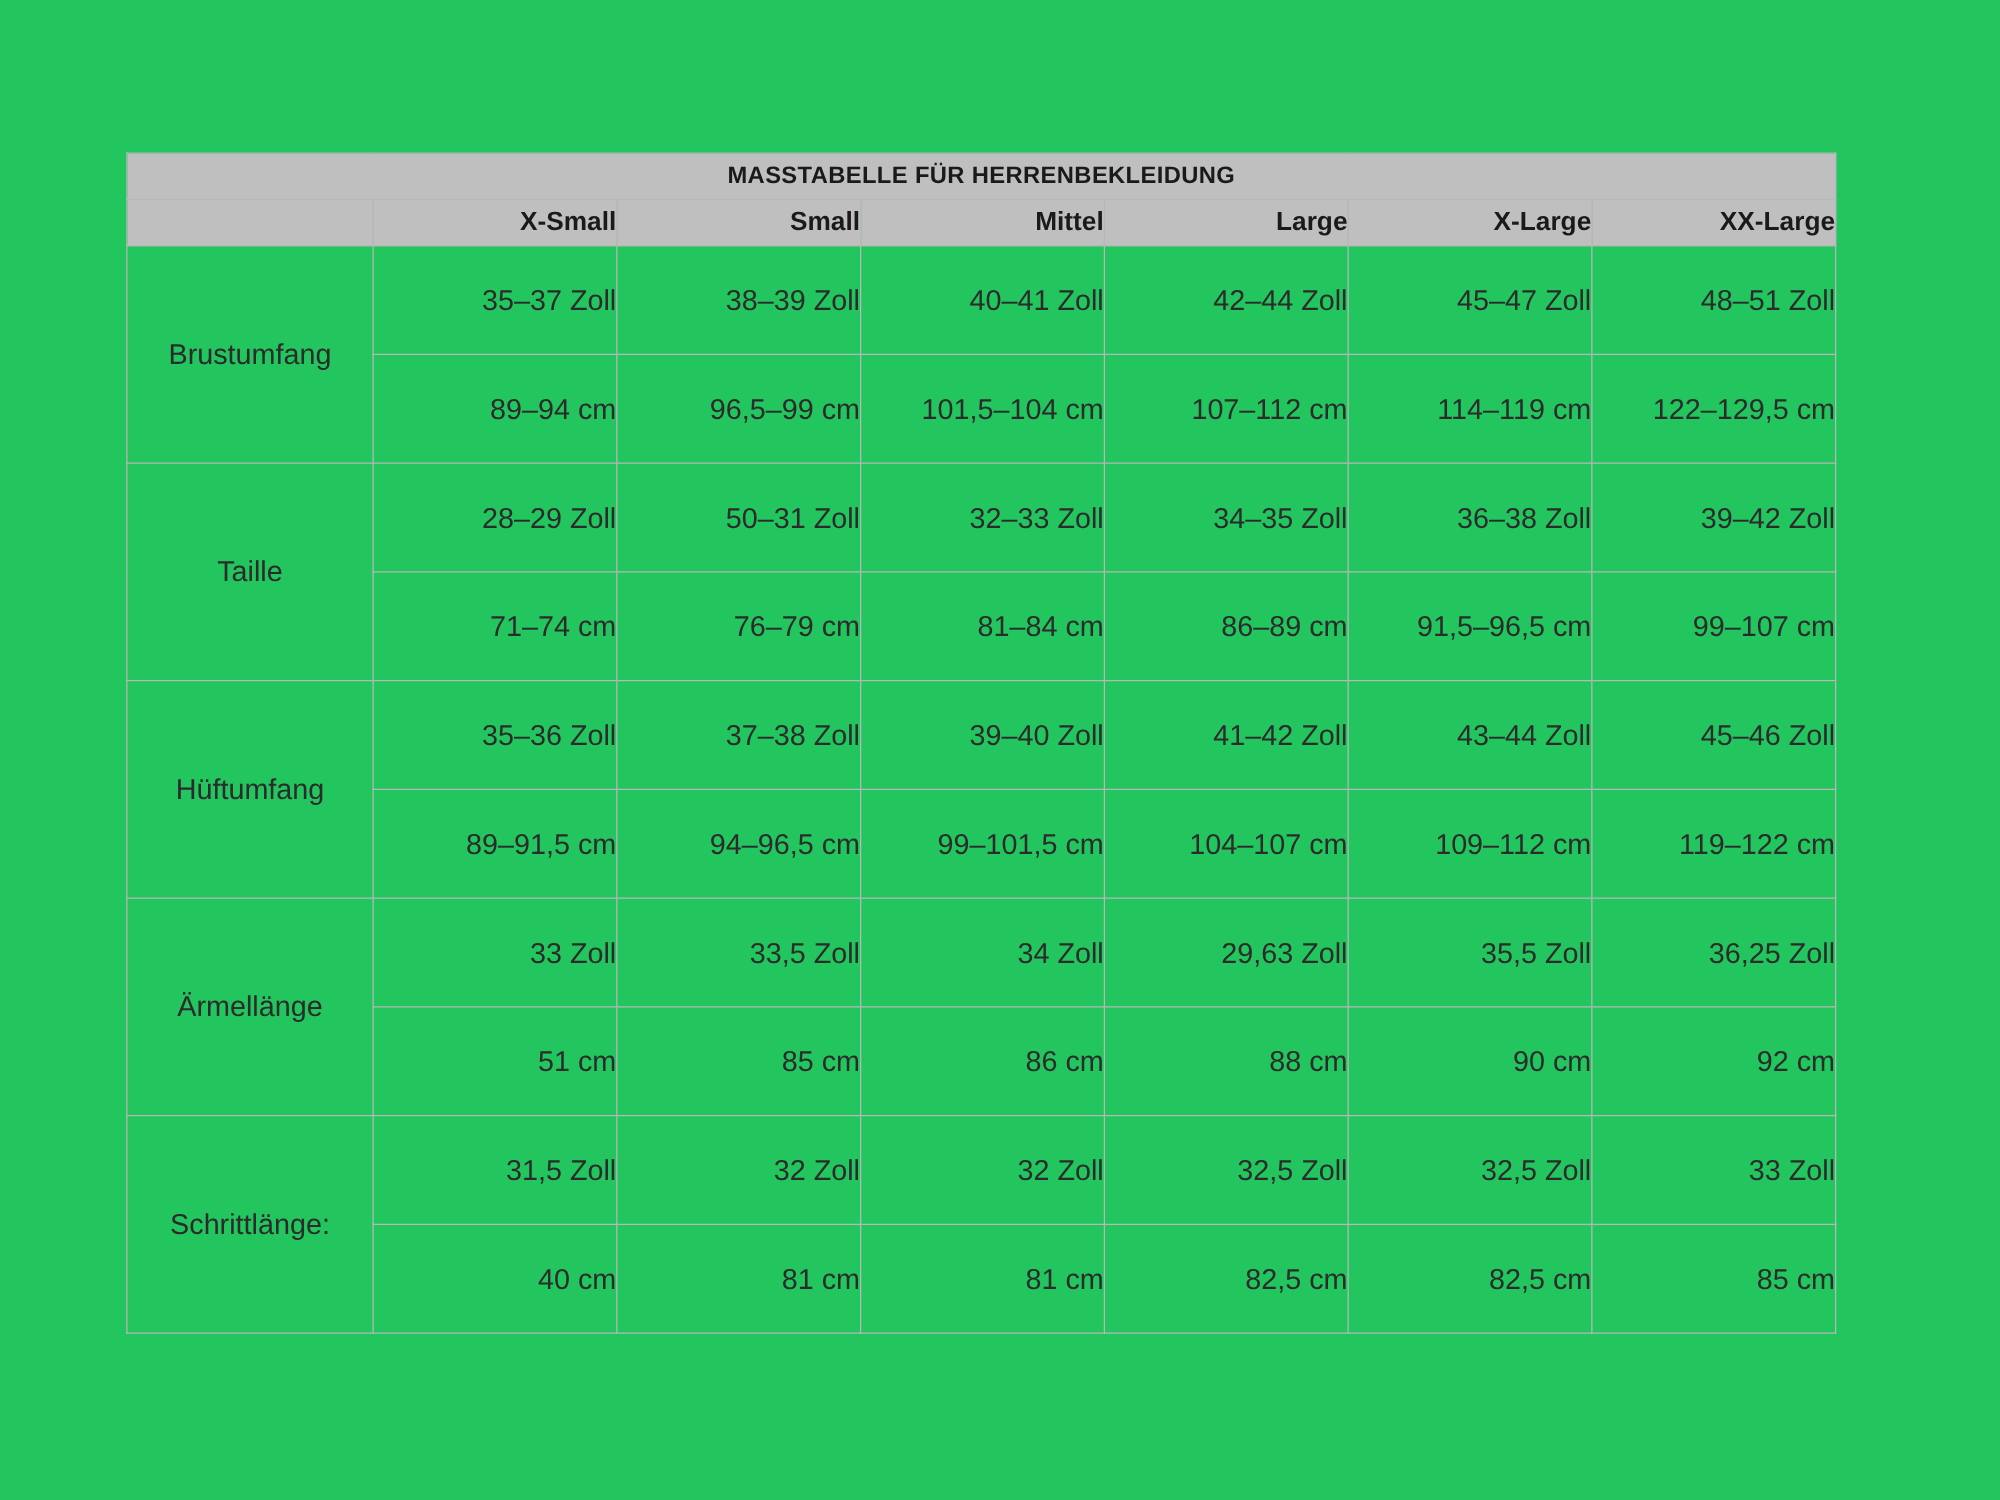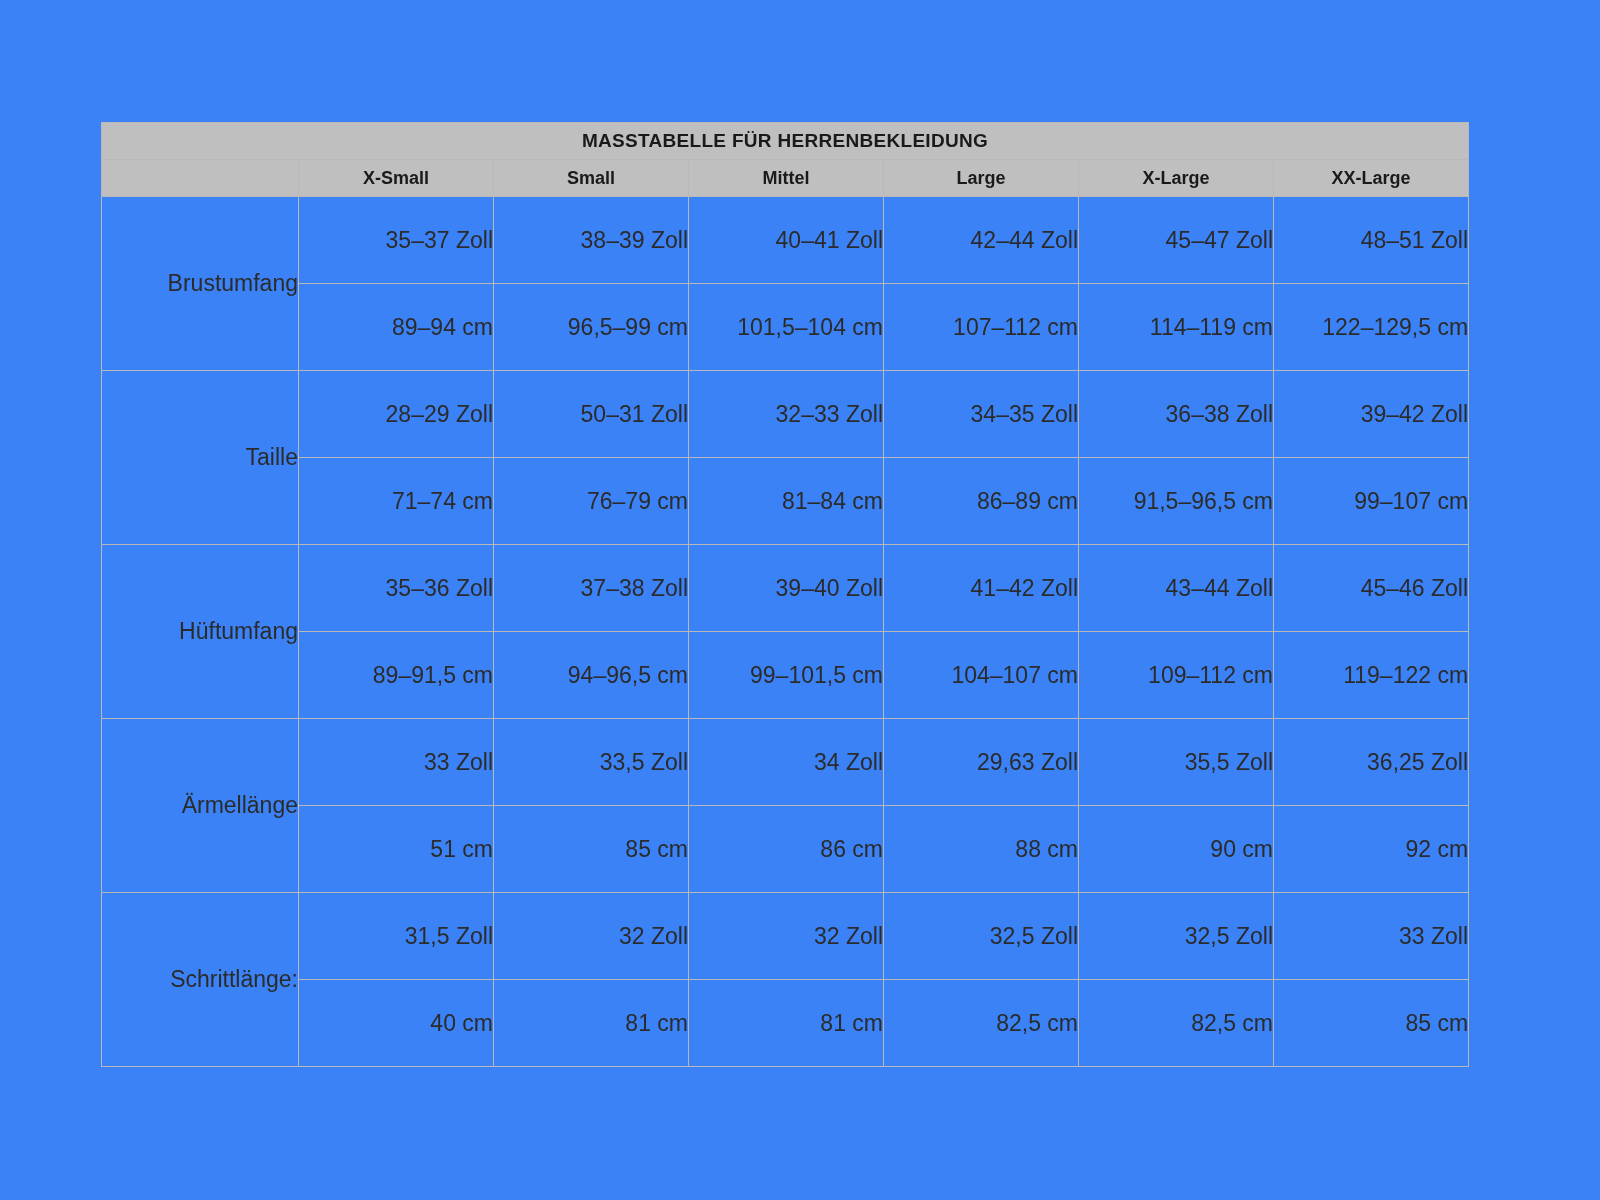--- a/index.html
+++ b/index.html
@@ -8,21 +8,21 @@
     background: #ffffff;
     width: 1600px;
     height: 1200px;
     font-family: "Liberation Sans", sans-serif;
   }
 
   .page {
     position: relative;
     width: 1600px;
     height: 1200px;
-    background: #3b82f6;
+    background: #22c55e;
     box-sizing: border-box;
   }
 
   .table-wrap {
     position: absolute;
     left: 101px;
     top: 122px;
     width: 1368px;
   }
 
@@ -47,37 +47,37 @@
     font-weight: bold;
     letter-spacing: 0.3px;
     color: #1a1a1a;
     height: 36px;
     border: 1px solid #a9a9a9;
   }
 
   
   .head-cell {
     background: #bfbfbf;
-    text-align: center;
-    font-size: 18px;
+    text-align: right;
+    font-size: 21px;
     font-weight: bold;
     color: #1a1a1a;
     height: 36px;
     border: 1px solid #a9a9a9;
   }
   .head-cell.corner {
     background: #bfbfbf;
   }
 
   
   .row-label {
     font-size: 23px;
     color: #2b2b2b;
     padding-left: 13px;
-    text-align: right;
+    text-align: center;
     font-weight: normal;
     vertical-align: middle;
   }
 
   
   .value-cell {
     font-size: 23px;
     color: #2b2b2b;
     padding-left: 15px;
     text-align: right;

